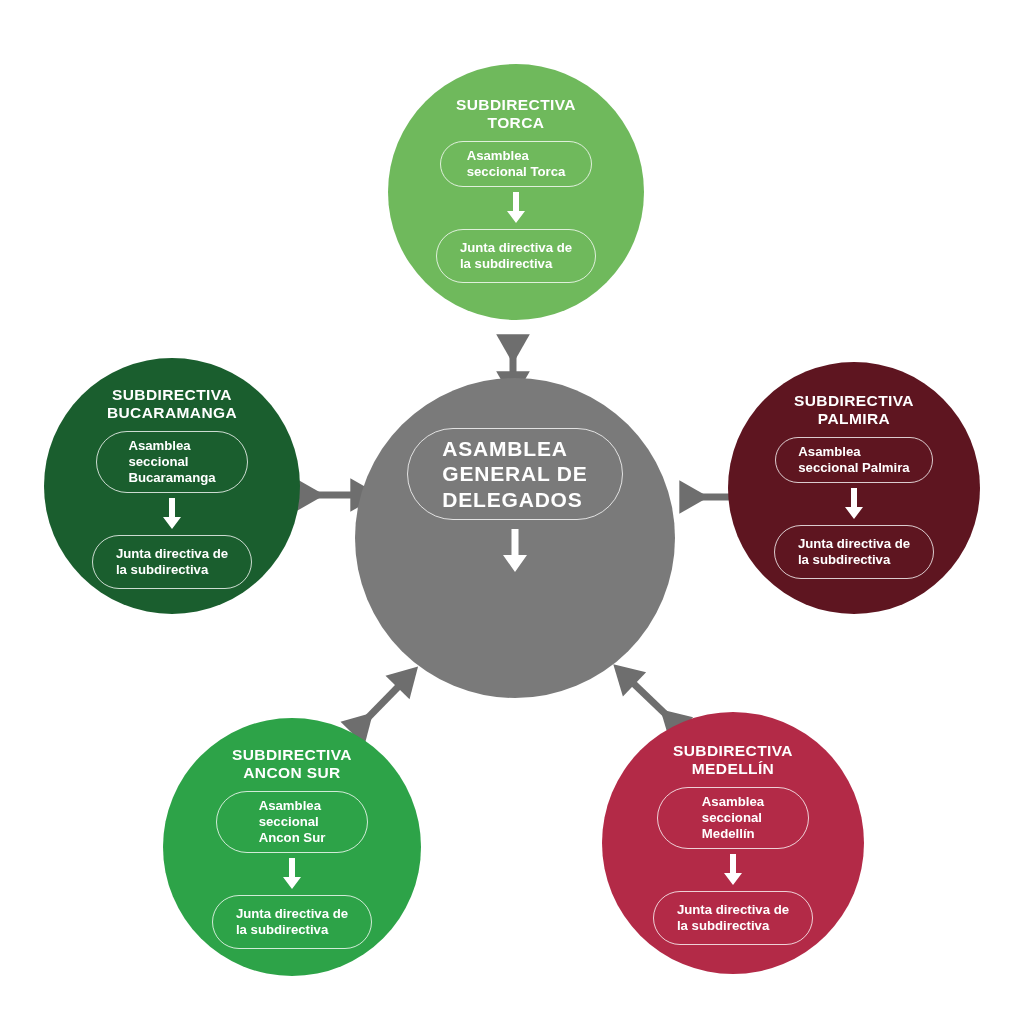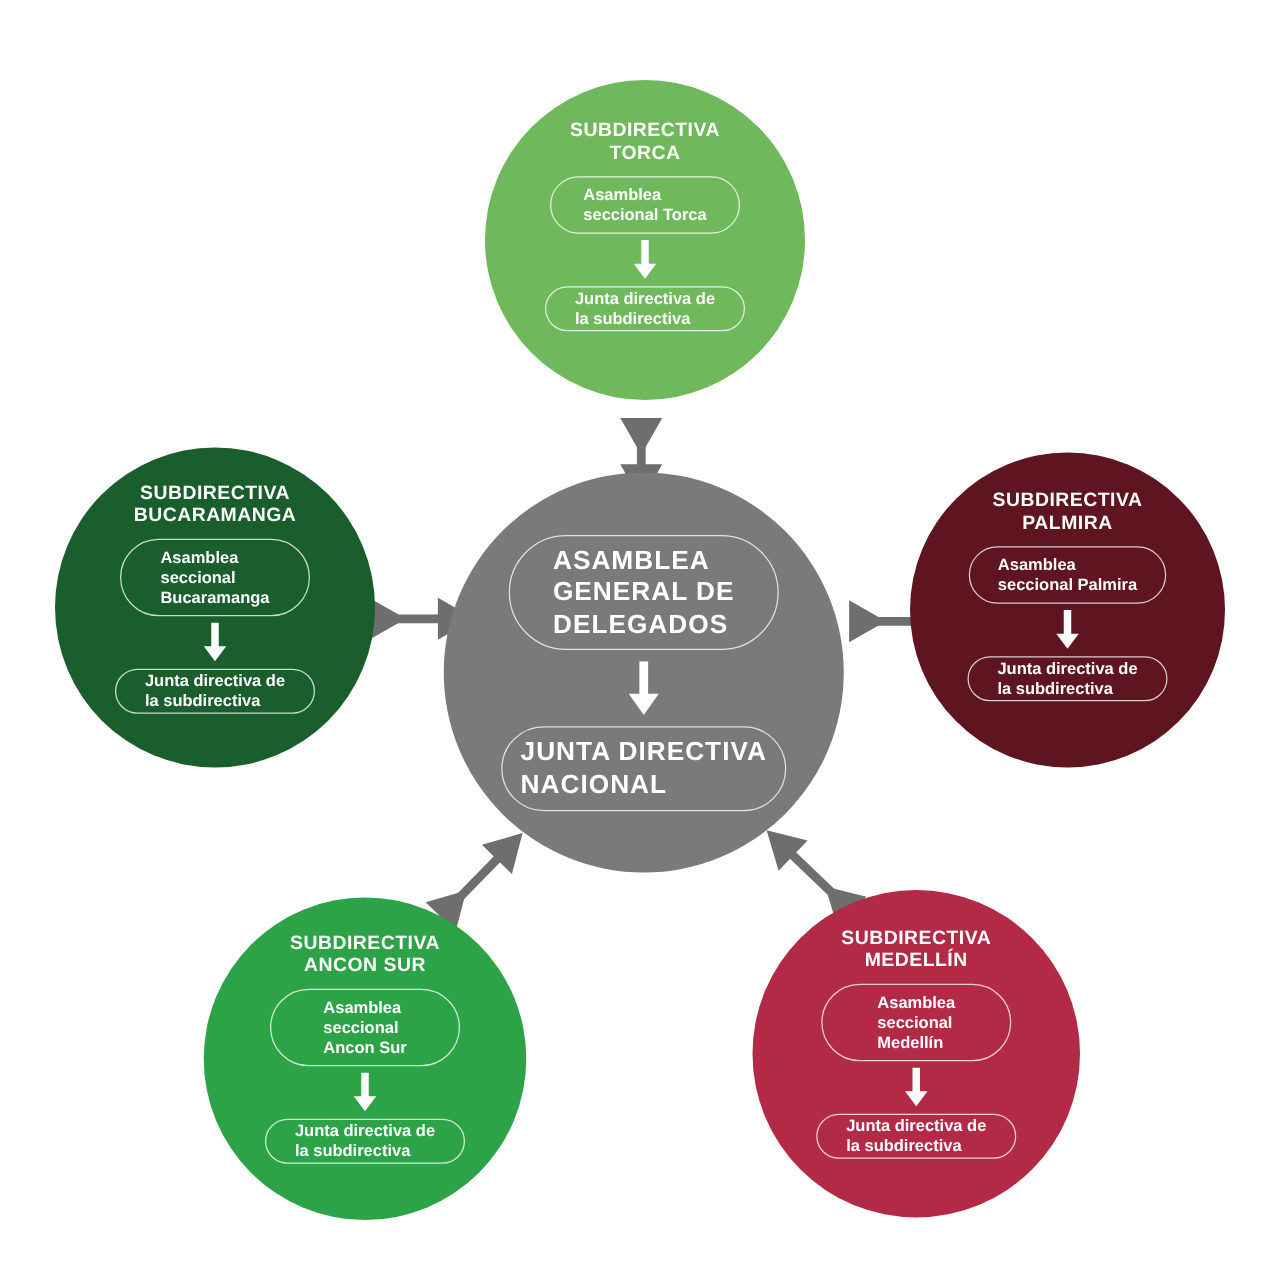--- a/index.html
+++ b/index.html
@@ -88,21 +88,21 @@
   
   .satellite .node-title {
     font-size: 15.5px;
     margin-top: 36px;
     margin-bottom: 9px;
   }
   .satellite .pill {
     font-size: 13.2px;
   }
   .satellite .pill.p-assembly { width: 152px; }
-  .satellite .pill.p-board { width: 160px; height: 36px; }
+  .satellite .pill.p-board { width: 160px; height: 54px; }
   .satellite .inner-arrow { margin: 5px 0 5px 0; }
 
   #node-torca {
     left: 388px; top: 64px; width: 256px; height: 256px;
   }
   #node-torca .node-title { margin-top: 32px; }
   #node-torca .p-assembly { height: 46px; }
 
   #node-bucaramanga {
     left: 44px; top: 358px; width: 256px; height: 256px;
@@ -158,22 +158,20 @@
     <div class="pill" id="center-pill-assembly">ASAMBLEA
 GENERAL DE
 DELEGADOS</div>
 
     <span class="inner-arrow" id="center-arrow">
       <svg width="30" height="44" viewBox="0 0 30 44" aria-hidden="true">
         <path d="M11.5,0 L18.5,0 L18.5,26 L27,26 L15,43 L3,26 L11.5,26 Z" fill="#FFFFFF"></path>
       </svg>
     </span>
 
-    <div class="pill" id="center-pill-board">JUNTA DIRECTIVA
-NACIONAL</div>
   </div>
 
   <div class="node satellite" id="node-torca" style="background: rgb(111, 185, 92);">
     <div class="node-title" style="white-space: pre-line;">SUBDIRECTIVA
 TORCA</div>
     <div class="pill p-assembly">Asamblea
 seccional Torca</div>
     <span class="inner-arrow">
       <svg width="22" height="32" viewBox="0 0 22 32" aria-hidden="true">
         <path d="M8,0 L14,0 L14,19 L20,19 L11,31 L2,19 L8,19 Z" fill="#FFFFFF"></path>

